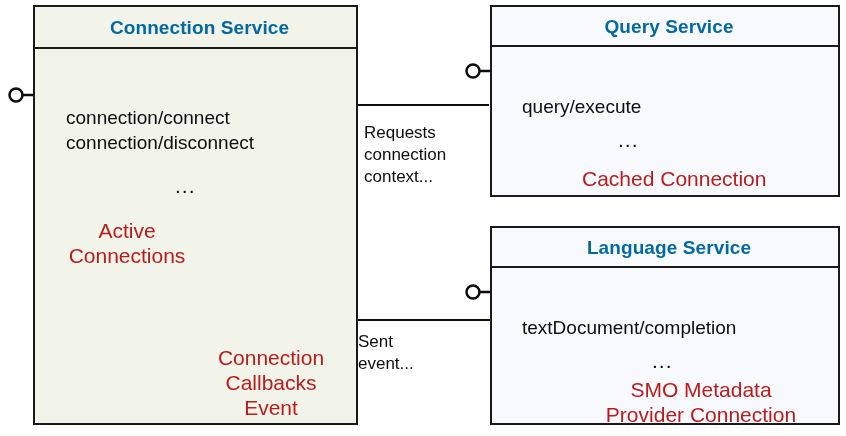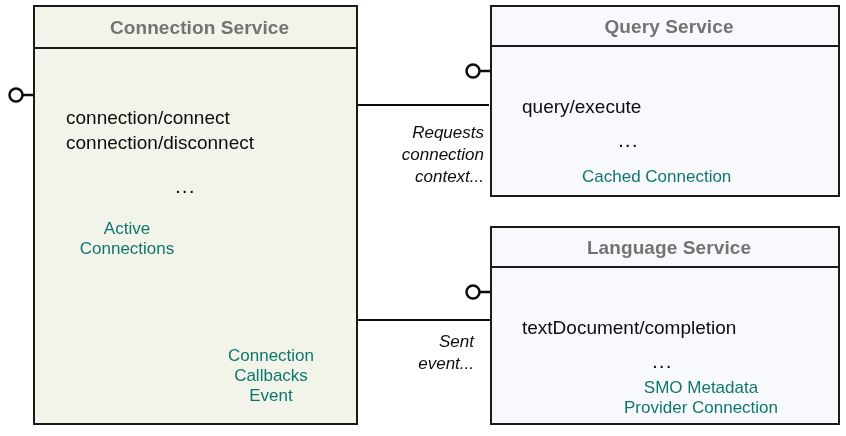--- a/index.html
+++ b/index.html
@@ -28,21 +28,21 @@
     position: absolute;
     box-sizing: border-box;
     border: 2px solid #1a1a1a;
     display: flex;
     flex-direction: column;
   }
   .component-title {
     box-sizing: border-box;
     font-weight: bold;
     font-size: 19px;
-    color: #737373;
+    color: #0369a1;
     text-align: center;
     line-height: 1;
     display: flex;
     align-items: center;
     justify-content: center;
     border-bottom: 2px solid #1a1a1a;
     letter-spacing: 0.1px;
     padding-left: 8px;
   }
   .component-body {
@@ -87,22 +87,22 @@
   }
   .ellipsis-text {
     position: absolute;
     font-size: 21px;
     color: #0d0d0d;
     line-height: 1;
     letter-spacing: 1px;
   }
   .label-text {
     position: absolute;
-    font-size: 17px;
-    color: #0f766e;
+    font-size: 21px;
+    color: #b91c1c;
     line-height: 1.18;
     text-align: center;
   }
 
   
   #cs-ops { left: 31px; top: 57px; }
   #cs-dots { left: 140px; top: 126px; }
   #cs-active-label { left: 12px; top: 170px; width: 160px; }
   #cs-callbacks-label { left: 156px; top: 297px; width: 160px; }
 
@@ -112,25 +112,24 @@
   #qs-cached-label { left: 90px; top: 120px; width: 230px; text-align: left; }
 
   
   #ls-op { left: 30px; top: 48px; }
   #ls-dots { left: 160px; top: 82px; }
   #ls-smo-label { left: 84px; top: 110px; width: 250px; }
 
   
   .edge-label {
     position: absolute;
-    font-style: italic;
     font-size: 17px;
     color: #0d0d0d;
     line-height: 1.30;
-    text-align: right;
+    text-align: left;
   }
   #edge-label-top { left: 364px; top: 122px; width: 120px; }
   #edge-label-bottom { left: 358px; top: 331px; width: 116px; }
 </style>
 </head>
 <body>
 
 <div id="canvas">
 
   <svg class="svg-layer" viewBox="0 0 846 436">

